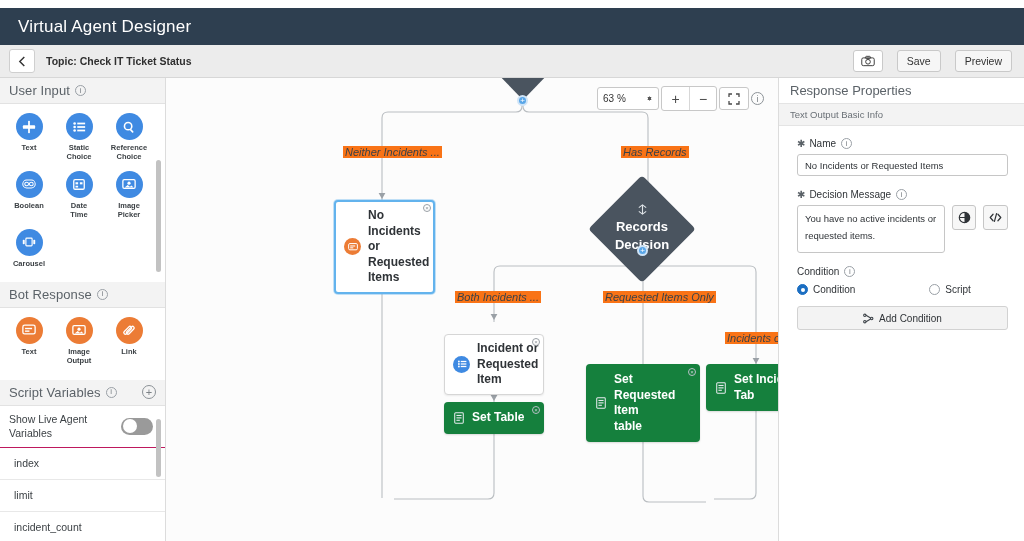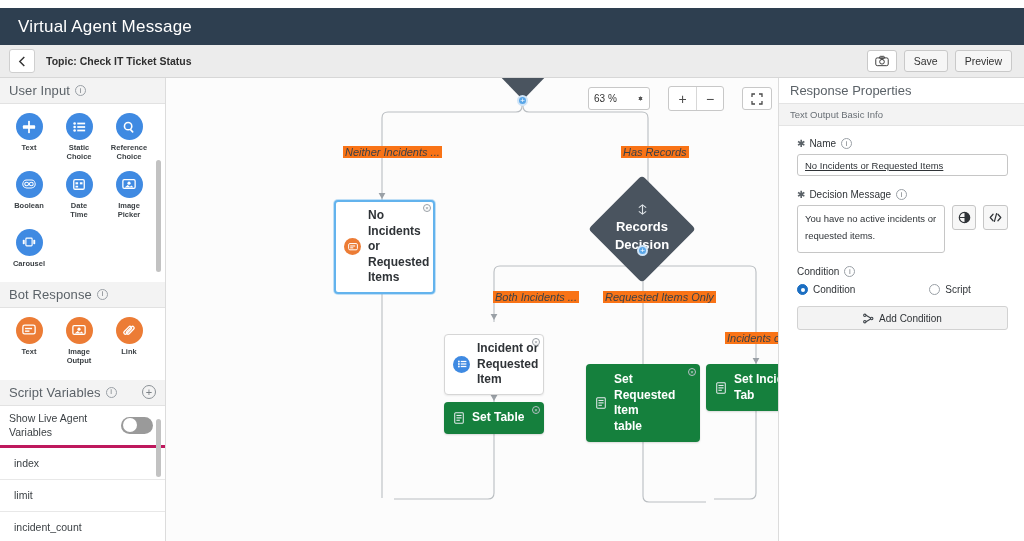--- a/index.html
+++ b/index.html
@@ -26,21 +26,21 @@
     display:flex; align-items:center;
   }
   .back-btn {
     width:26px; height:24px; margin-left:9px;
     background:#fff; border:1px solid #cfcfcf; border-radius:3px;
     display:flex; align-items:center; justify-content:center;
     cursor:pointer;
   }
   .back-btn svg { width:9px; height:11px; }
   .topic-label { margin-left:11px; font-size:10.5px; font-weight:bold; color:#2f2f2f; }
-  .topic-actions { margin-left:auto; display:flex; align-items:center; gap:7px; padding-right:12px; }
+  .topic-actions { margin-left:auto; display:flex; align-items:center; gap:14px; padding-right:12px; }
   .tb-btn {
     height:22px; min-width:36px; padding:0 9px;
     background:#f6f6f6; border:1px solid #c9c9c9; border-radius:3px;
     font-size:10.5px; color:#333;
     display:flex; align-items:center; justify-content:center; cursor:pointer;
   }
   .tb-btn.icononly { width:30px; min-width:30px; padding:0; background:#fff; }
   .tb-btn svg { width:14px; height:12px; }
 
   
@@ -76,21 +76,21 @@
   }
   .pal-icon.blue { background:#3f8ae2; }
   .pal-icon.orange { background:#ec7c35; }
   .pal-icon svg { width:14px; height:14px; fill:#fff; }
   .pal-label {
     font-size:7.5px; color:#3c4145; text-align:center; line-height:1.25; font-weight:bold;
   }
 
   .var-toggle-row {
     height:42px; display:flex; align-items:center; padding:0 12px 0 9px;
-    border-bottom:3px solid #be185d;
+    border-bottom:1px solid #be185d;
     justify-content:center;
   }
   .var-toggle-row .vt-label { font-size:10.5px; color:#3c4145; line-height:1.35; width:96px; }
   .toggle {
     margin-left:auto; width:32px;height:17px;border-radius:9px;background:#9a9a9a;
     position:relative; cursor:pointer;
   }
   .toggle:after{
     content:""; position:absolute; left:1.5px; top:1.5px; width:14px;height:14px;
     border-radius:50%; background:#fff;
@@ -106,21 +106,21 @@
   .sb-scroll.two { top:341px; height:58px; }
 
   
   .canvas {
     position:absolute; left:166px; top:78px; width:612px; height:463px;
     background:#fbfbfb; overflow:hidden;
   }
   .canvas-inner { position:absolute; inset:0; background:#fcfcfc; }
 
   .zoombar {
-    position:absolute; left:422px; top:8px; display:flex; align-items:center; gap:18px;
+    position:absolute; left:431px; top:8px; display:flex; align-items:center; gap:2px;
     z-index:30;
     text-align:center;
   }
   .zoom-select {
     width:62px;height:23px;background:#fff;border:1px solid #c8c8c8;border-radius:3px;
     display:flex;align-items:center;padding:0 5px; font-size:10px;color:#333; cursor:pointer;
   }
   .zoom-spin { margin-left:auto; display:flex; flex-direction:column; gap:1px; line-height:0; }
   .zoom-spin i { font-style:normal; font-size:7px; color:#555; }
   .zgroup { display:flex; background:#fff; border:1px solid #c8c8c8; border-radius:3px; }
@@ -208,21 +208,21 @@
   }
   .props-sub {
     height:22px; display:flex; align-items:center; padding-left:11px;
     font-size:9.5px; color:#6a7076; background:#f3f3f3; border-bottom:1px solid #e4e4e4;
   }
   .props-body { padding:12px 16px 0 18px; }
   .field-label { font-size:10px; color:#2f3337; display:flex; align-items:center; margin-bottom:5px; }
   .req-star { color:#5b6268; margin-right:4px; font-size:10px; }
   .txt-input {
     width:100%; height:22px; background:#fff; border:1px solid #c6c6c6; border-radius:3px;
-    padding:0 7px; font-size:9.5px; color:#2f3337; font-family:"Liberation Sans",sans-serif;text-decoration:underline;
+    padding:0 7px; font-size:9.5px; color:#2f3337; font-family:"Liberation Sans",sans-serif;
   }
   .msg-row { display:flex; align-items:flex-start; gap:7px; }
   .msg-area {
     width:150px; height:48px; background:#fff; border:1px solid #c6c6c6; border-radius:3px;
     padding:5px 7px; font-size:9.5px; color:#2f3337; line-height:1.75; resize:none;
     font-family:"Liberation Sans",sans-serif; overflow:hidden;
   }
   .sq-btn {
     width:25px;height:25px;background:#f7f7f7;border:1px solid #c6c6c6;border-radius:3px;
     display:flex;align-items:center;justify-content:center;cursor:pointer;
@@ -245,21 +245,21 @@
     font-size:10px;color:#2f3337; cursor:pointer;
   }
   .add-cond svg{width:11px;height:11px;fill:#3a4046;}
 </style>
 </head>
 <body>
 
 <div id="app">
 
   <div class="titlebar">
-    <span class="app-title">Virtual Agent Message</span>
+    <span class="app-title">Virtual Agent Designer</span>
   </div>
 
   <div class="topicbar">
     <div class="back-btn">
       <svg viewBox="0 0 10 12">
         <polyline points="7,1 2,6 7,11" fill="none" stroke="#333" stroke-width="1.6"></polyline>
       </svg>
     </div>
     <span class="topic-label">Topic: Check IT Ticket Status</span>
     <div class="topic-actions">
@@ -463,21 +463,21 @@
               <polyline points="11,8 11,11 8,11"></polyline>
                 <polyline points="4,11 1,11 1,8"></polyline>
             </g>
           </svg>
         </div>
         <i class="zinfo">i</i>
       </div>
 
       <div class="edge-label" style="left:177px;top:68px;">Neither Incidents ...</div>
       <div class="edge-label" style="left:455px;top:68px;">Has Records</div>
-      <div class="edge-label" style="left:289px;top:213px;margin-left:38px;">Both Incidents ...</div>
+      <div class="edge-label" style="left:289px;top:213px;">Both Incidents ...</div>
       <div class="edge-label" style="left:437px;top:213px;">Requested Items Only</div>
       <div class="edge-label" style="left:559px;top:254px;">Incidents only</div>
 
       <div class="node" style="left:168px;top:122px;width:101px;">
         <div class="node-card selected">
           <div class="node-ico orange">
             <svg viewBox="0 0 16 13">
                 <rect x="1" y="1" width="14" height="10" rx="2" fill="none" stroke="#fff" stroke-width="1.6"></rect>
                 <rect x="3.5" y="4" width="8" height="1.7"></rect>
                 <rect x="3.5" y="7" width="5" height="1.7"></rect>

